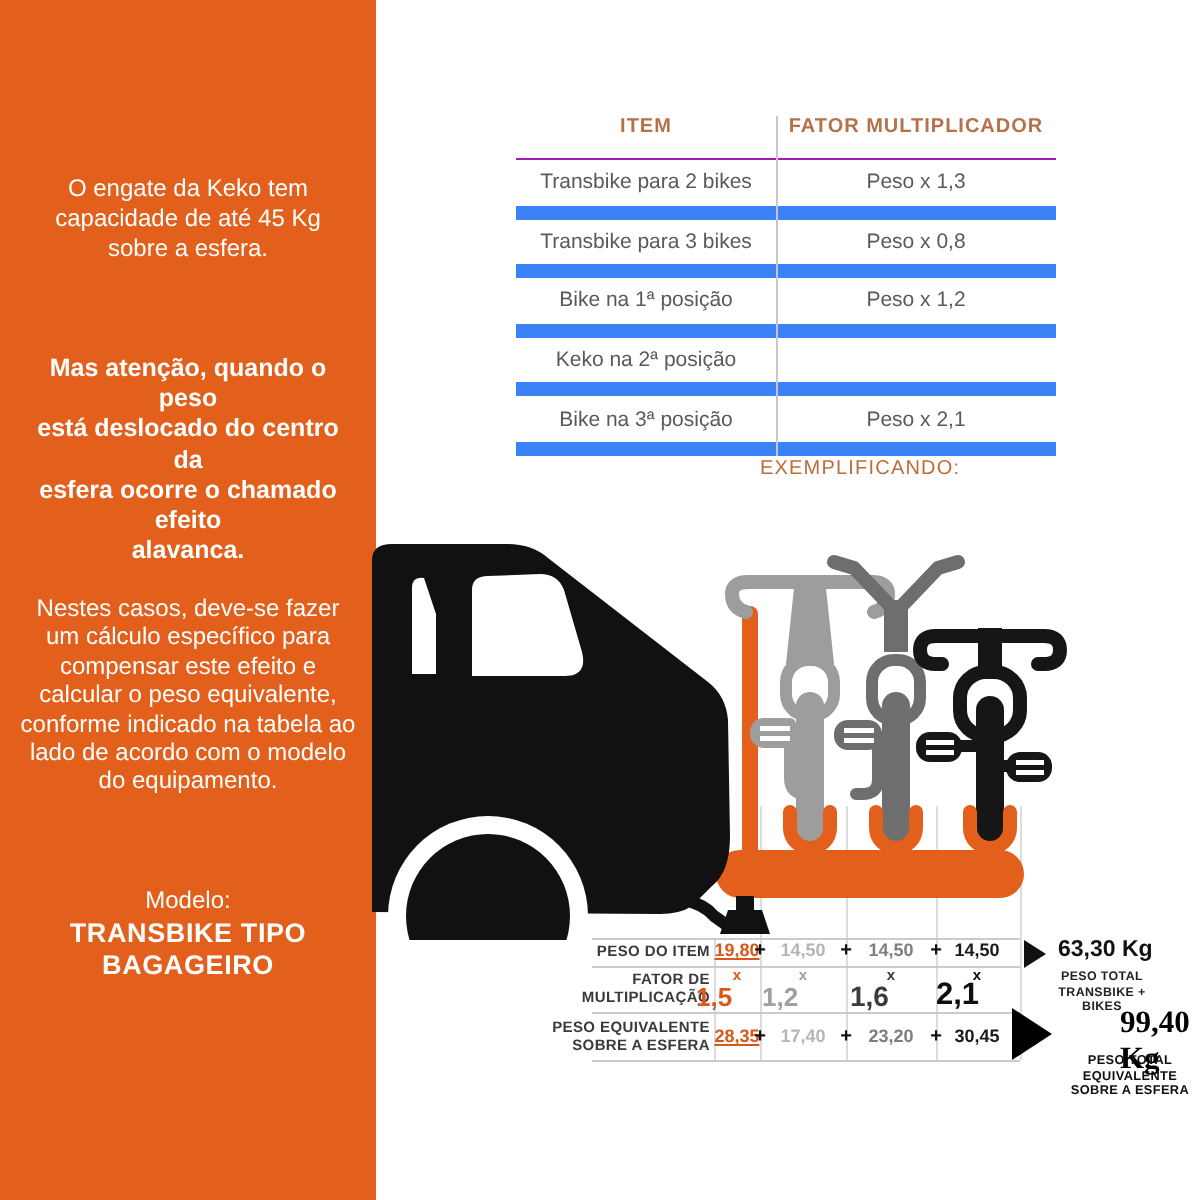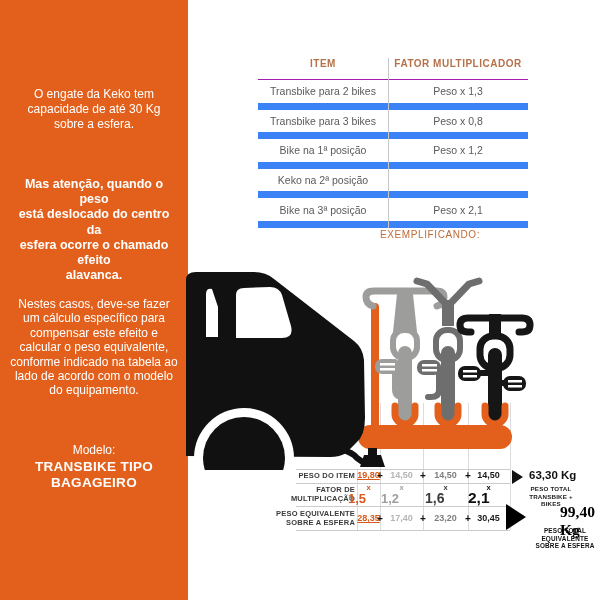--- a/index.html
+++ b/index.html
@@ -72,21 +72,21 @@
   .total-caption{position:absolute;left:530px;top:527px;width:70px;text-align:center;
     font-size:6.4px;line-height:7.5px;font-weight:700;color:#111;letter-spacing:.2px;white-space:pre-line;}
 </style>
 </head>
 <body>
 
 <div id="page">
 
   <div class="sidebar">
     <div class="sb-text sb-p1">O engate da Keko tem
-capacidade de até 30 Kg
+capacidade de até 45 Kg
 sobre a esfera.</div>
     <div class="sb-text sb-p2">Mas atenção, quando o peso
 está deslocado do centro da
 esfera ocorre o chamado efeito
 alavanca.</div>
     <div class="sb-text sb-p3">Nestes casos, deve-se fazer
 um cálculo específico para
 compensar este efeito e
 calcular o peso equivalente,
 conforme indicado na tabela ao

